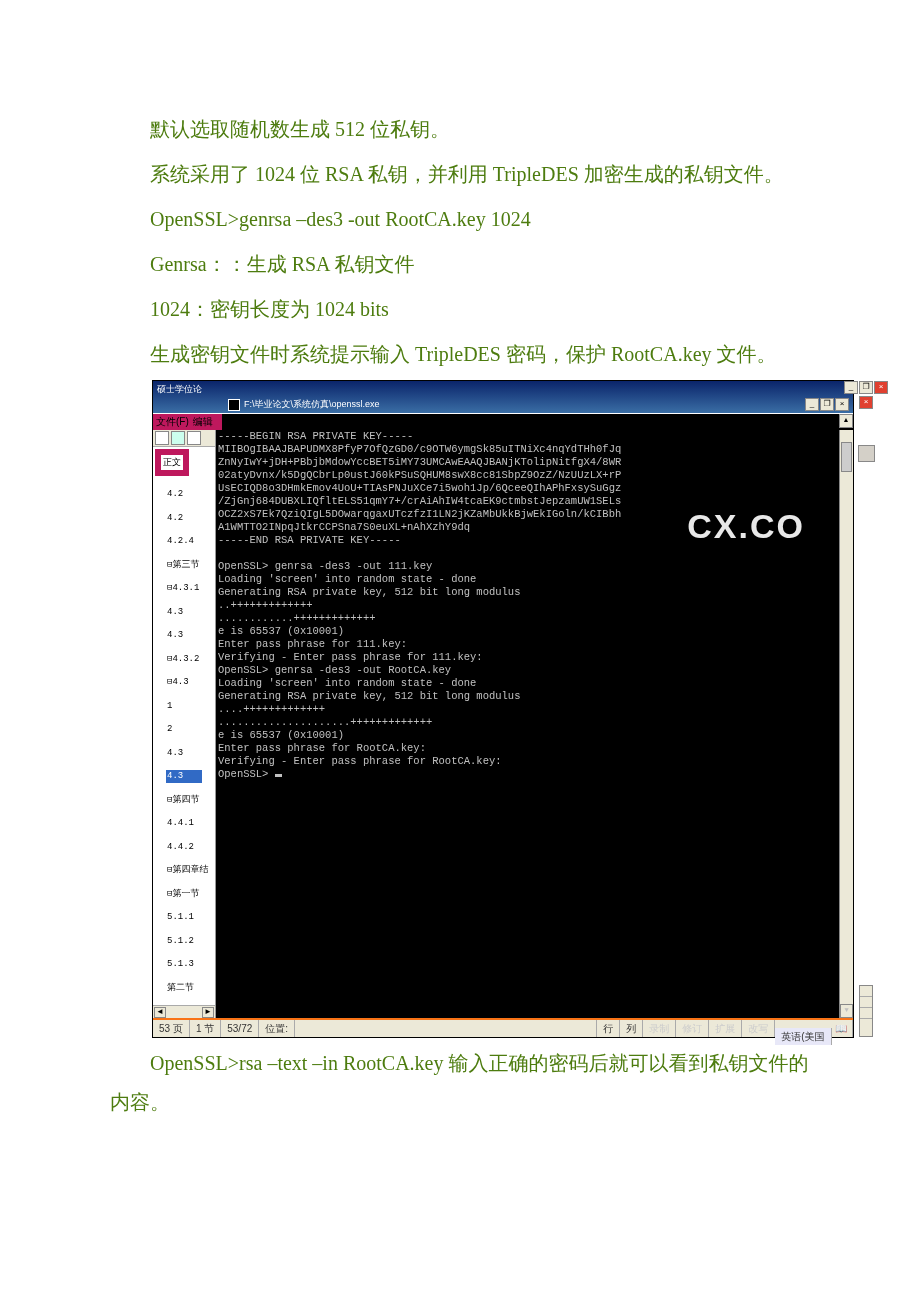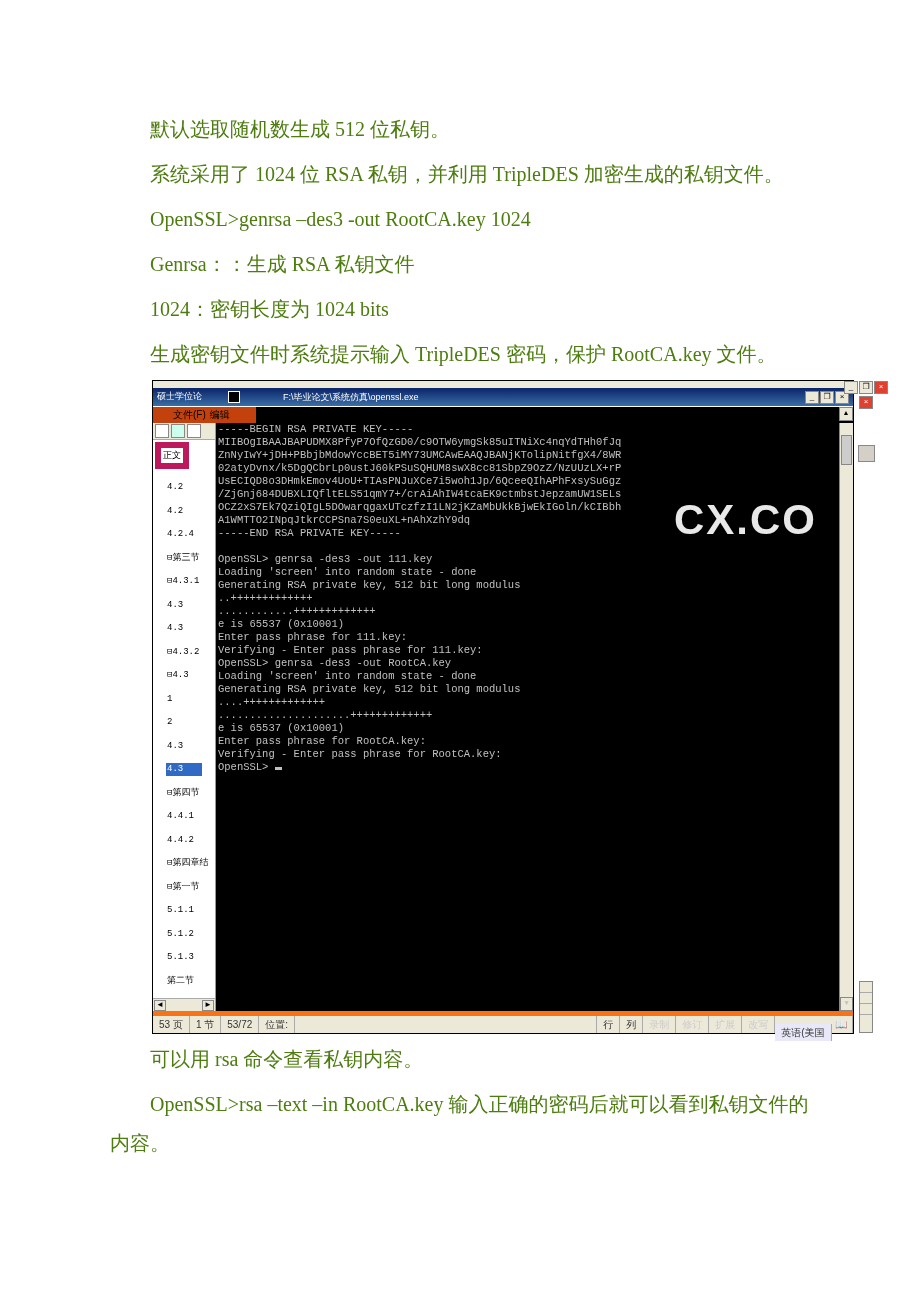--- a/index.html
+++ b/index.html
@@ -53,62 +53,60 @@
   }
   .right-bar .scroll-outer {
     margin-top:auto;
     width:12px;height:50px;background:#ece9d8;border:1px solid #888;
     display:flex;flex-direction:column;
   }
   .right-bar .scroll-outer div{height:10px;border-bottom:1px solid #aaa;}
 
   .titlebar-row {
     display: flex;
-    height: 18px;
-    margin-top: 7px;
+    height: 32px;
   }
   .left-titleframe {
     width: 63px;
     background: linear-gradient(#0a246a,#3a6ea5);
     color: #fff;
     padding: 2px 4px;
     font-size: 9px;
     overflow: hidden;
     white-space: nowrap;
   }
   .console-title {
     flex: 1;
     background: linear-gradient(#0a246a,#3a6ea5);
     color: #fff;
     padding: 2px 4px;
     font-size: 9px;
     display:flex;
-    align-items:center;
-    gap:39px;
+    align-items:flex-end;
   }
   .console-title .title-icon{
     width:10px;height:10px;background:#000;border:1px solid #fff;margin-right:4px;
   }
   .console-title .wctrls{
     margin-left:auto;display:flex;gap:1px;
   }
   .console-title .wctrls div{
     width:12px;height:11px;background:#ece9d8;border:1px solid #888;font-size:8px;line-height:10px;text-align:center;color:#000;
   }
   .console-title .x{width:12px;height:11px;background:#ece9d8;border:1px solid #888;font-size:8px;line-height:10px;text-align:center;color:#000;}
 
   .second-row {
     display:flex;
     height:16px;
     border-top:1px solid #fff;
   }
   .menu-left{
     width:63px;
-    background:#c2410c;
-    padding:1px 20px;
+    background:#be185d;
+    padding:1px 3px;
     display:flex;
     gap:4px;
     overflow:hidden;
     white-space:nowrap;
   }
   .console-topstrip{
     flex:1;background:#000; position:relative;
   }
   .console-topstrip .sb-up{
     position:absolute;right:0;top:0;width:12px;height:12px;background:#ece9d8;border:1px solid #888;font-size:7px;text-align:center;line-height:10px;
@@ -176,33 +174,33 @@
   .console-scroll{
     position:absolute;right:0;top:0;bottom:0;width:13px;background:#ece9d8;border-left:1px solid #888;
     display:flex;flex-direction:column;
   }
   .console-scroll .thumb{height:28px;background:#cdcdcd;border:1px solid #888;margin:12px 1px 0 1px;}
   .console-scroll .btn{height:12px;background:#ece9d8;border:1px solid #888;font-size:7px;text-align:center;line-height:10px;}
   .console-scroll .track{flex:1;}
 
   .statusbar{
     display:flex;align-items:center;
-    height:17px;background:#ece9d8;border-top:5px solid #f97316;
+    height:17px;background:#ece9d8;border-top:2px solid #f97316;
     font-size:10px;color:#333;
   }
   .statusbar .cell{padding:0 6px;border-right:1px solid #aaa;height:100%;display:flex;align-items:center;}
   .statusbar .cell.rec{color:#ccc;font-family:Liberation Mono, monospace;}
   .statusbar .lang{background:#e8e8f8;margin-top:16px;}
   .statusbar .book{padding:0 4px;}
   .watermark{
     position:absolute;
     color:#e8e8e8;
-    font-size:42px;
+    font-size:34px;
     font-weight:bold;
-    right:36px; top:90px;
+    right:48px; top:90px;
     font-family: Arial,sans-serif;
     letter-spacing:2px;
     pointer-events:none;
   }
 </style>
 </head>
 <body>
 
 <div class="page">
   <p class="para">默认选取随机数生成 512 位私钥。</p>
@@ -332,15 +330,14 @@
       <div class="cell">列</div>
       <div class="cell rec">录制</div>
       <div class="cell rec">修订</div>
       <div class="cell rec">扩展</div>
       <div class="cell rec">改写</div>
       <div class="cell lang">英语(美国</div>
       <div class="cell book">📖</div>
     </div>
   </div>
 
-  <p class="para">可以用 rsa 命令查看私钥内容。</p>
   <p class="para">OpenSSL&gt;rsa –text –in RootCA.key 输入正确的密码后就可以看到私钥文件的内容。</p>
 </div>
 
 </body></html>

